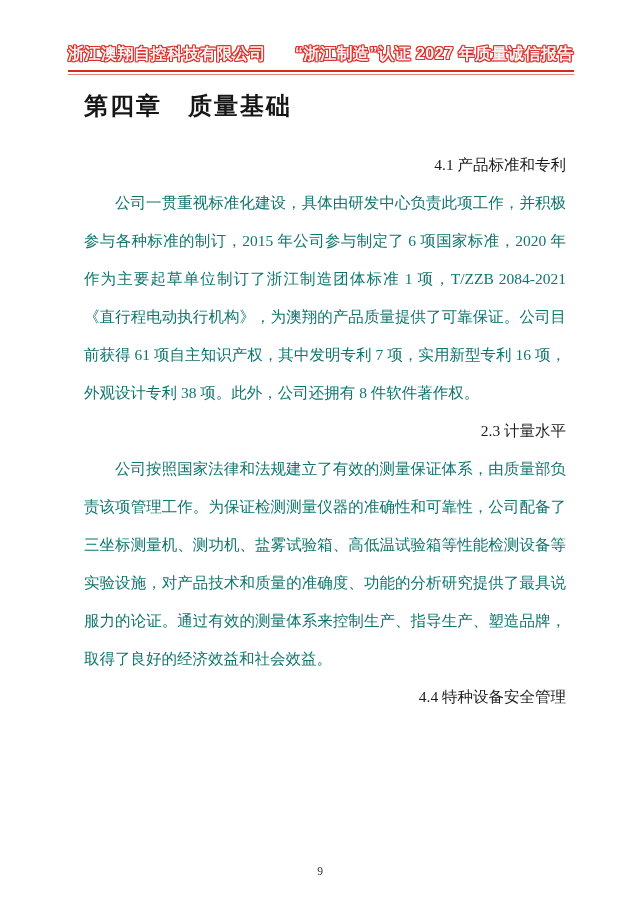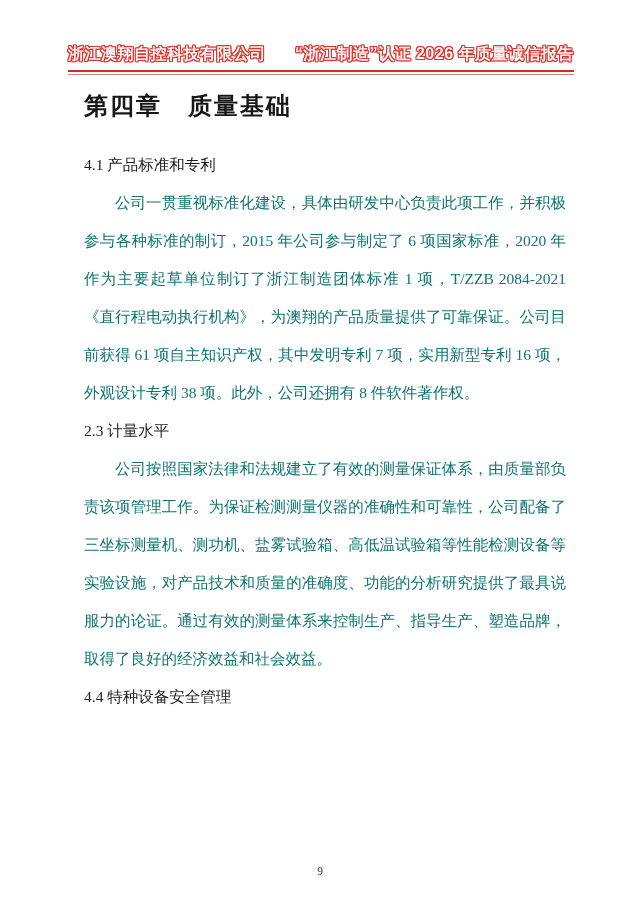--- a/index.html
+++ b/index.html
@@ -67,21 +67,21 @@
     font-size: 24px;
     line-height: 40px;
     color: #161616;
     letter-spacing: 2px;
     margin-bottom: 20px;
   }
   .section-heading {
     font-size: 15.5px;
     line-height: 38px;
     color: #1c1c1c;
-    text-align: left;
+    text-align: right;
   }
   .section-paragraph {
     font-size: 15.5px;
     line-height: 38px;
     color: #0f766e;
     text-align: justify;
     text-indent: 2em;
   }
   
   .page-number {
@@ -94,21 +94,21 @@
     color: #333333;
   }
 </style>
 </head>
 <body>
 
 <div class="page">
 
   <div class="running-header">
     <span class="hollow-red">浙江澳翔自控科技有限公司</span>
-    <span class="hollow-red">“浙江制造”认证 2026 年质量诚信报告</span>
+    <span class="hollow-red">“浙江制造”认证 2027 年质量诚信报告</span>
   </div>
   <div class="header-rule-thick"></div>
   <div class="header-rule-thin"></div>
 
   <div class="content">
 
     <div class="chapter-title">第四章　质量基础</div>
 
     <div>
       <div class="section-heading">4.1 产品标准和专利</div>

